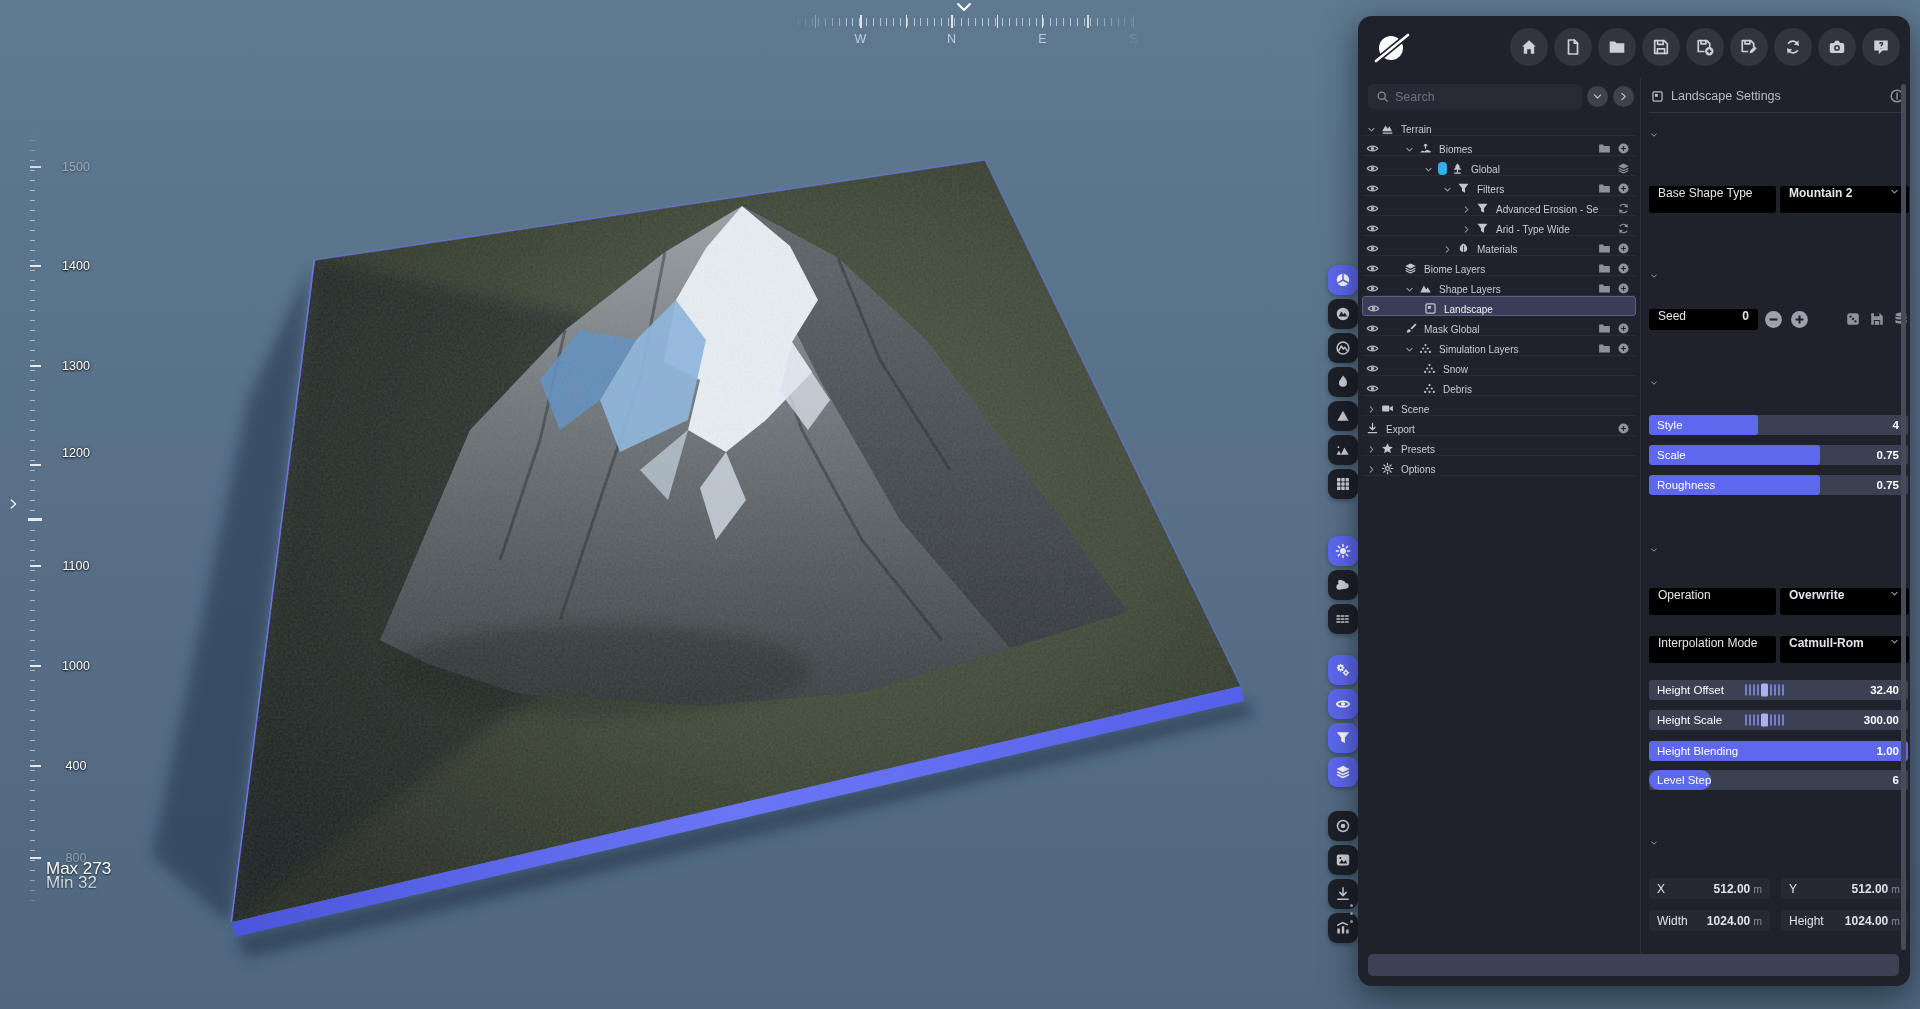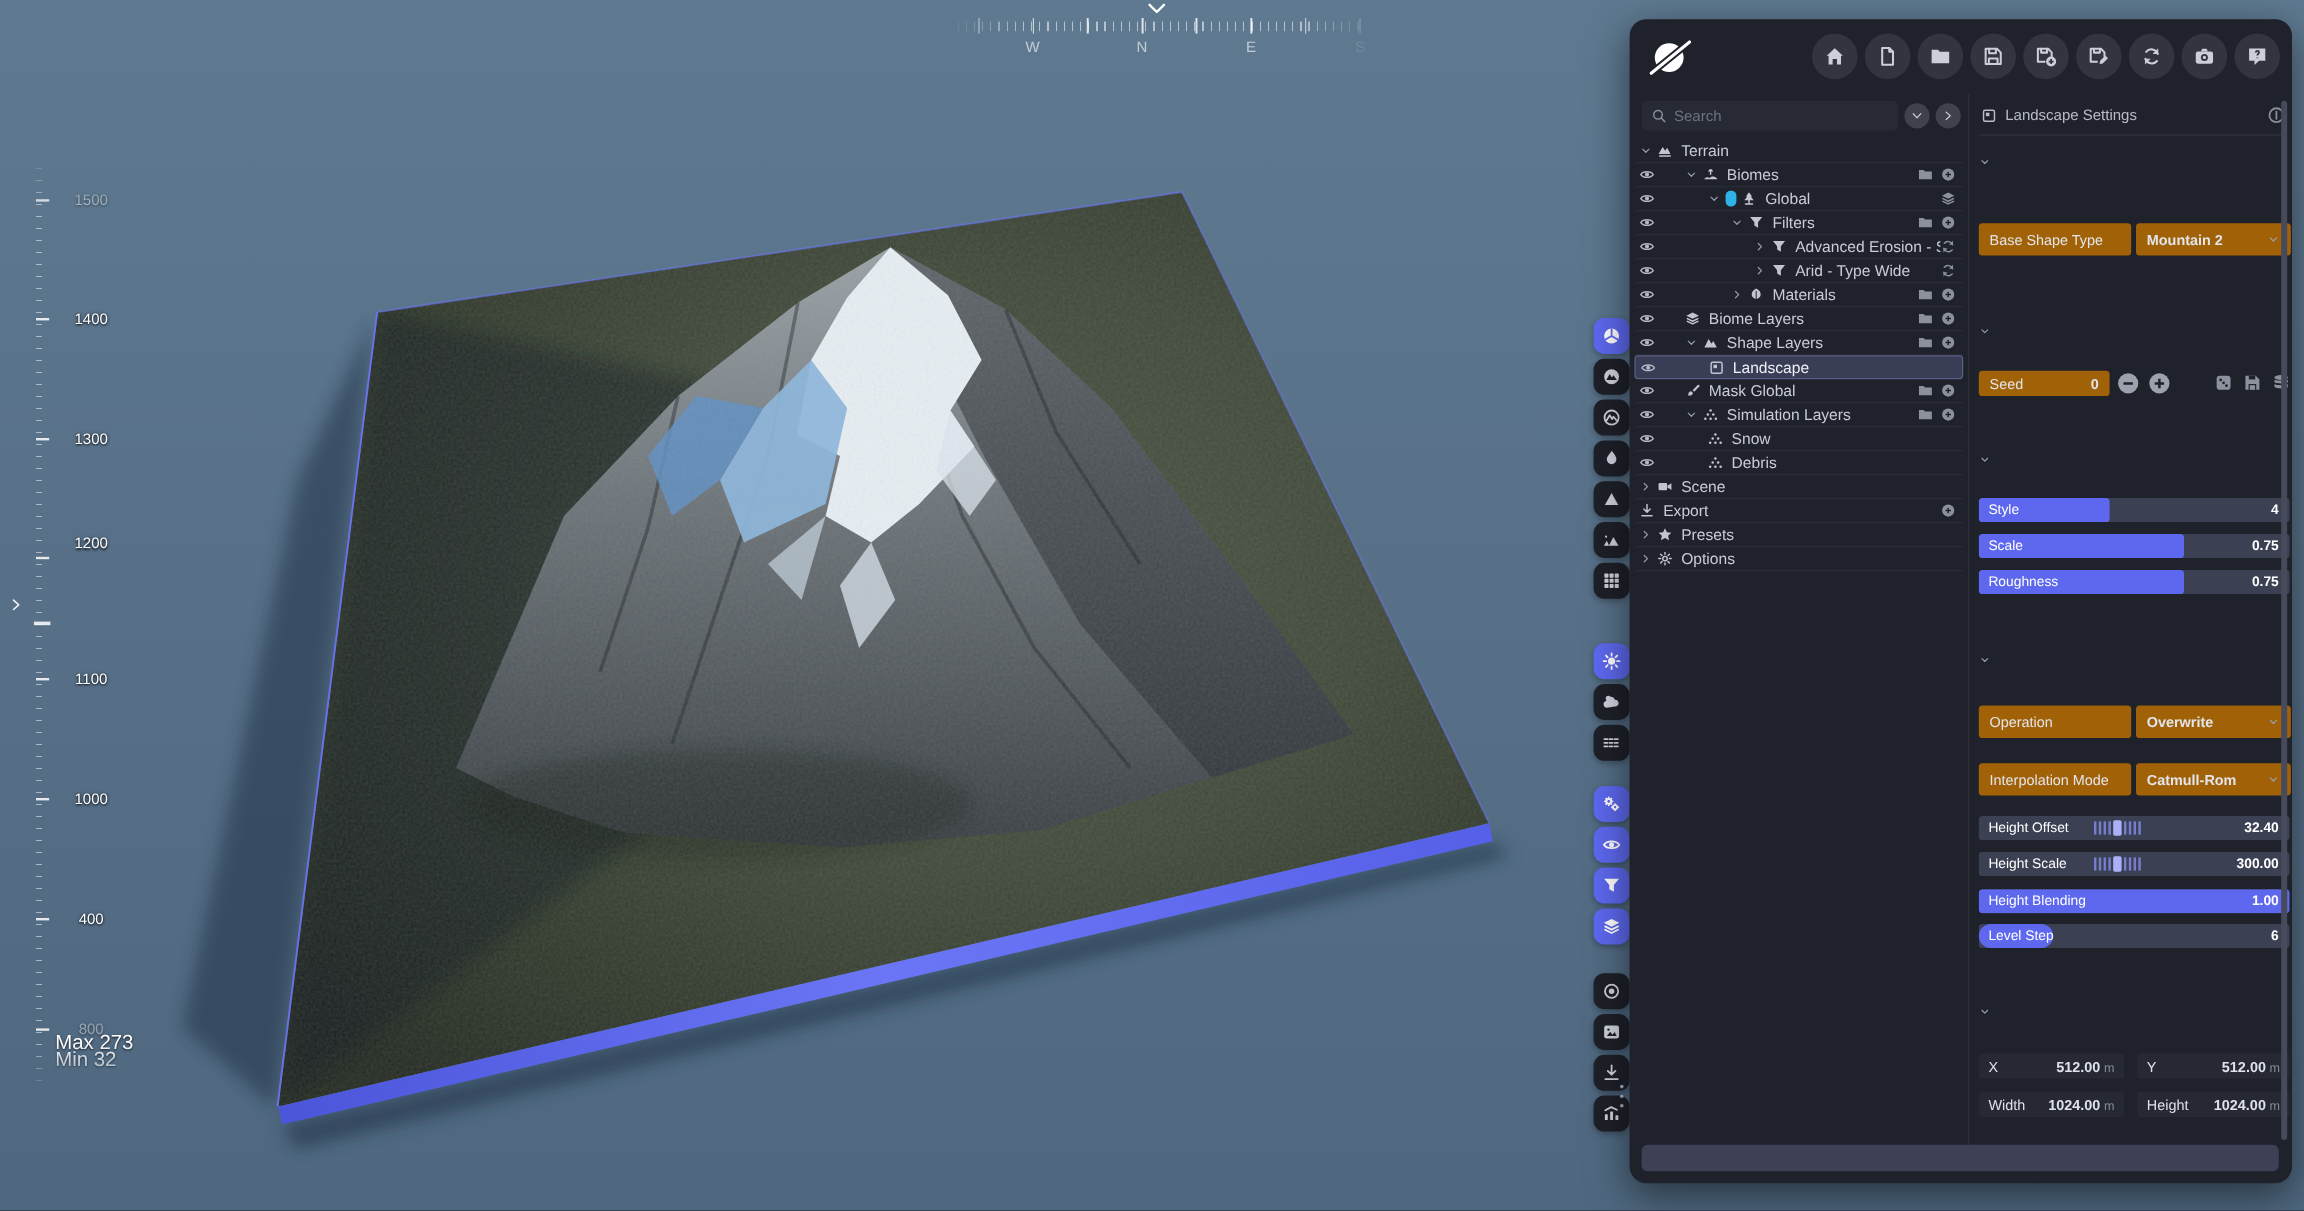--- a/index.html
+++ b/index.html
@@ -58,22 +58,22 @@
   #tree-col{position:absolute;left:0;top:62px;width:282px;bottom:0}
   #search-row{position:absolute;left:10px;top:6px;width:266px;height:25px;display:flex;align-items:center;gap:5px}
   .searchbox{flex:1;height:25px;background:#272934;border-radius:5px;display:flex;align-items:center;
              padding:0 8px;gap:6px;color:#8a8e9a}
   .searchbox .ic{width:13px;height:13px}
   .searchbox .ph{color:#6d7280;font-size:12.5px}
   .scirc{width:21px;height:21px;border-radius:50%;background:#3f414d;color:#c8cad2;flex:0 0 auto;
          display:flex;align-items:center;justify-content:center}
   .scirc .ic{width:11px;height:11px}
   #tree-rows{position:absolute;left:4px;top:38px;width:274px}
-  .trow{display:flex;align-items:center;height:20px;padding-left:4px;box-sizing:border-box;
-        border-bottom:1px solid rgba(255,255,255,.05);color:#c9ccd6;font-size:13px}
+  .trow{display:flex;align-items:flex-end;height:20px;padding-left:4px;box-sizing:border-box;
+        border-bottom:1px solid rgba(255,255,255,.05);color:#c9ccd6;font-size:10px}
   .trow.sel{background:#3a3d56;border:1px solid #5a5f87;border-radius:3px;color:#eef0f7}
   .eyec{width:19px;color:#b4b7c2;display:flex;align-items:center;flex:0 0 auto}
   .eyec .ic{width:13px;height:13px}
   .expc{width:15px;color:#969aa6;display:flex;align-items:center;flex:0 0 auto}
   .expc .ic{width:11px;height:11px}
   .ticon{width:17px;color:#c2c5cf;display:flex;align-items:center;flex:0 0 auto}
   .ticon .ic{width:13px;height:13px}
   .tlabel{margin-left:3px;white-space:nowrap;overflow:hidden;flex:1}
   .trail{display:flex;gap:6px;margin-right:6px;color:#8d919e;flex:0 0 auto}
   .trail .tbtn{display:flex;align-items:center}
@@ -84,22 +84,22 @@
 
   #settings-col{position:absolute;left:291px;top:62px;width:260px;bottom:0}
   #settings-header{position:absolute;left:2px;top:8px;width:256px;height:20px;display:flex;align-items:center;
                    gap:7px;color:#b9bcc6;font-size:12.5px}
   #settings-header .ic{width:13px;height:13px}
   #settings-header .hcirc{margin-left:auto;width:20px;height:20px;color:#8b8e99;display:flex;align-items:center;justify-content:center}
   #settings-header .hcirc .ic{width:16px;height:16px}
   #settings-divider{position:absolute;left:0;top:34px;width:256px;height:1px;background:rgba(255,255,255,.09)}
   .shead{position:absolute;left:0;display:flex;align-items:center;gap:9px;color:#f1f2f6;font-weight:700;font-size:15.5px}
   .shead .ic{width:10px;height:10px;color:#9aa0ac}
-  .lbox{position:absolute;background:#a16207;border-radius:3px;color:#e3e5ec;font-size:12px;
-        display:flex;align-items:center;padding:0 9px;box-sizing:border-box}
+  .lbox{position:absolute;background:#000000;border-radius:3px;color:#e3e5ec;font-size:12px;
+        display:flex;padding:0 9px;box-sizing:border-box}
   .dd{justify-content:space-between}
   .dd .ic{width:11px;height:11px;color:#9aa0ac}
   .val{font-weight:600}
   .unit{color:#858a97;font-size:10.5px;margin-left:3px;font-weight:400}
   .seedbtn{position:absolute;width:21px;height:21px;color:#9da1ad;--hole:#1f212b}
   .seedbtn .ic{width:21px;height:21px}
   .mini{position:absolute;color:#8d919e;--hole:#1f212b}
   .mini .ic{width:16px;height:16px}
   .slider{position:absolute;left:0;width:259px;height:20px;background:#3c4053;border-radius:3px;
           font-size:11.5px;color:#fff;overflow:hidden}

